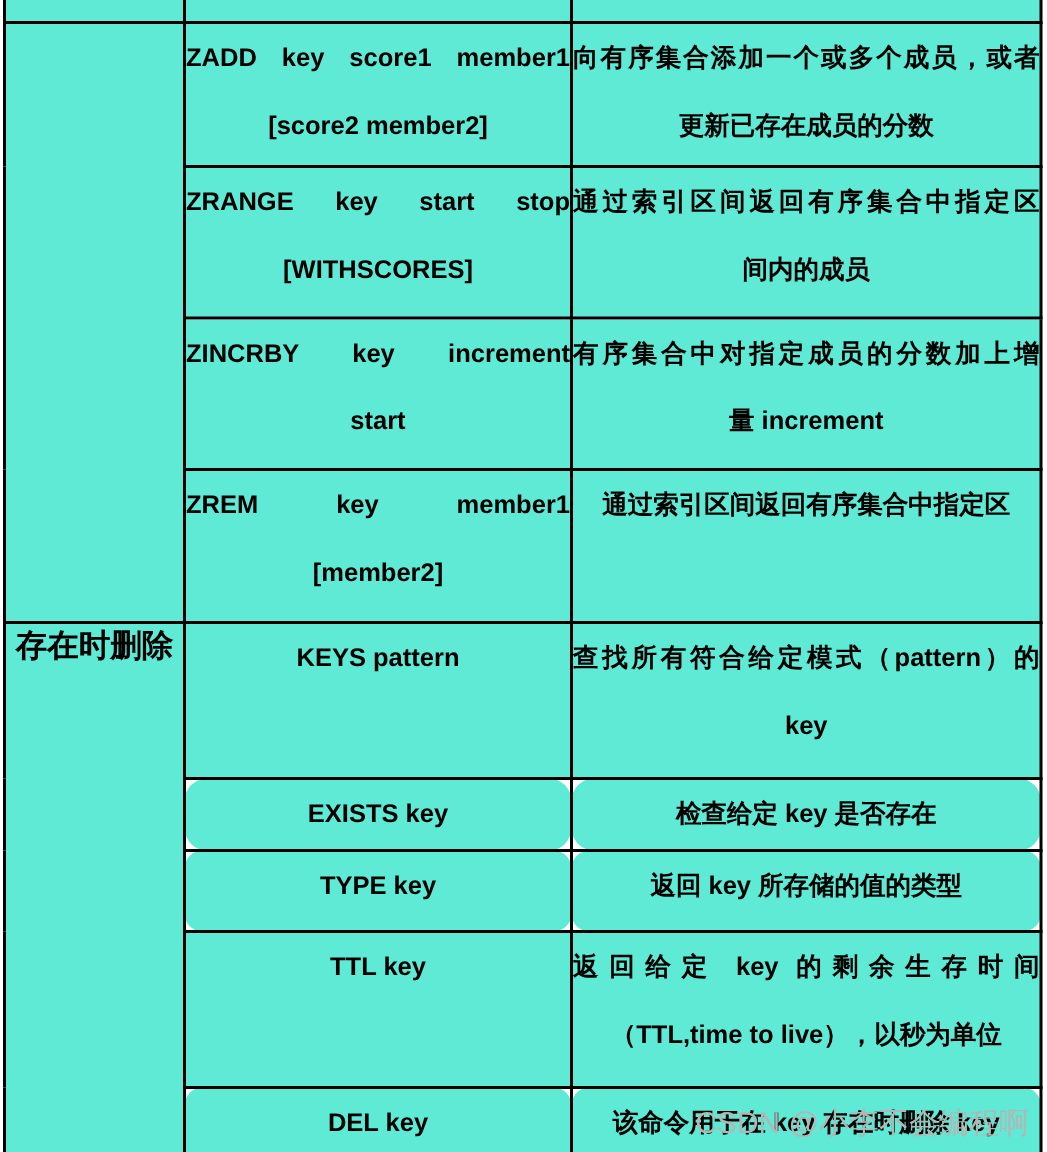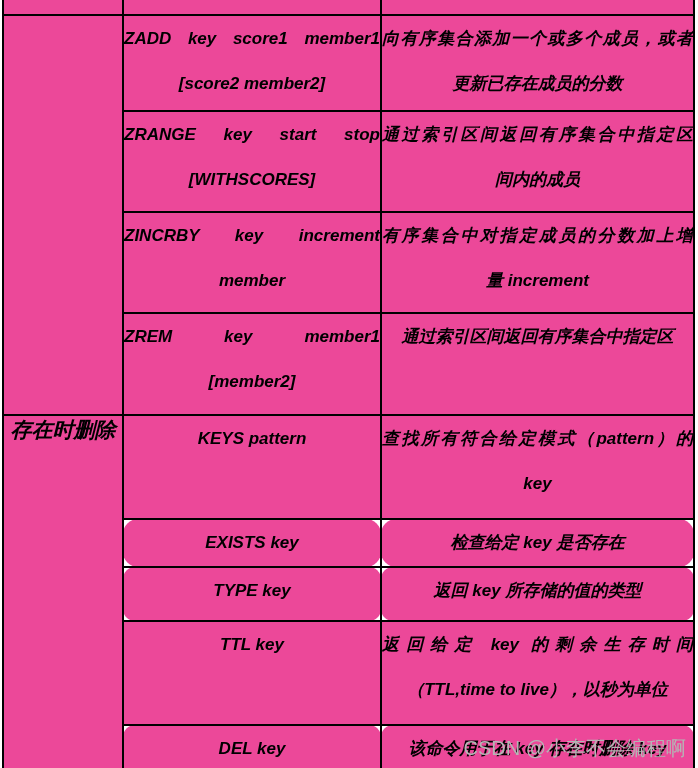--- a/index.html
+++ b/index.html
@@ -7,22 +7,21 @@
     width:698px;height:768px;background:#ffffff;position:relative;
     font-family:"Liberation Sans", sans-serif;
     font-weight:bold;color:#000;overflow:hidden;
   }
   table.cmds{
     border-collapse:collapse;table-layout:fixed;
     width:691px;margin-left:2px;margin-top:0;
   }
   table.cmds td{
     border:2px solid #000;vertical-align:top;padding:0;overflow:hidden;
-    background:#ec4899;
-    font-style:italic;
+    background:#5eead4;
   }
   tr.sliver td{border-top:none;height:14px;}
   td.cat{
     text-align:center;vertical-align:middle;font-size:21px;padding:0;
   }
   td.cat .cat-label{display:inline-block;}
   td.cmd{padding:2px 6px 0 12px;font-size:17px;}
   td.desc{padding:2px 7px 0 7px;font-size:17px;margin-left:32px;}
   .line{height:45px;line-height:45px;overflow:hidden;text-align:center;}
   .line.jl{text-align:justify;text-align-last:justify;}
@@ -76,21 +75,21 @@
       <div class="line">[WITHSCORES]</div>
     </td>
     <td class="desc">
       <div class="line jl">通过索引区间返回有序集合中指定区</div>
       <div class="line">间内的成员</div>
     </td>
   </tr>
   <tr class="r-zincrby">
     <td class="cmd">
       <div class="line jl">ZINCRBY key increment</div>
-      <div class="line">member</div>
+      <div class="line">start</div>
     </td>
     <td class="desc">
       <div class="line jl">有序集合中对指定成员的分数加上增</div>
       <div class="line">量 increment</div>
     </td>
   </tr>
   <tr class="r-zrem">
     <td class="cmd">
       <div class="line jl">ZREM key member1</div>
       <div class="line">[member2]</div>

